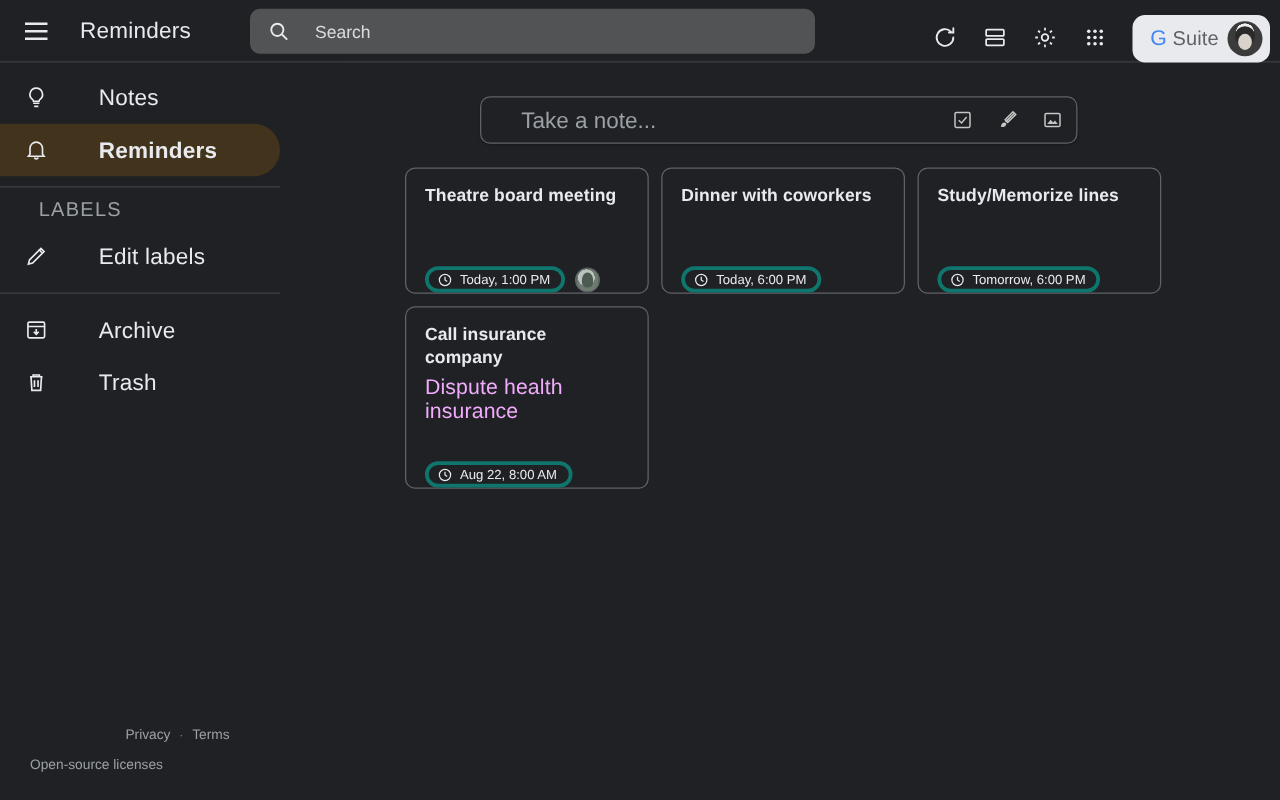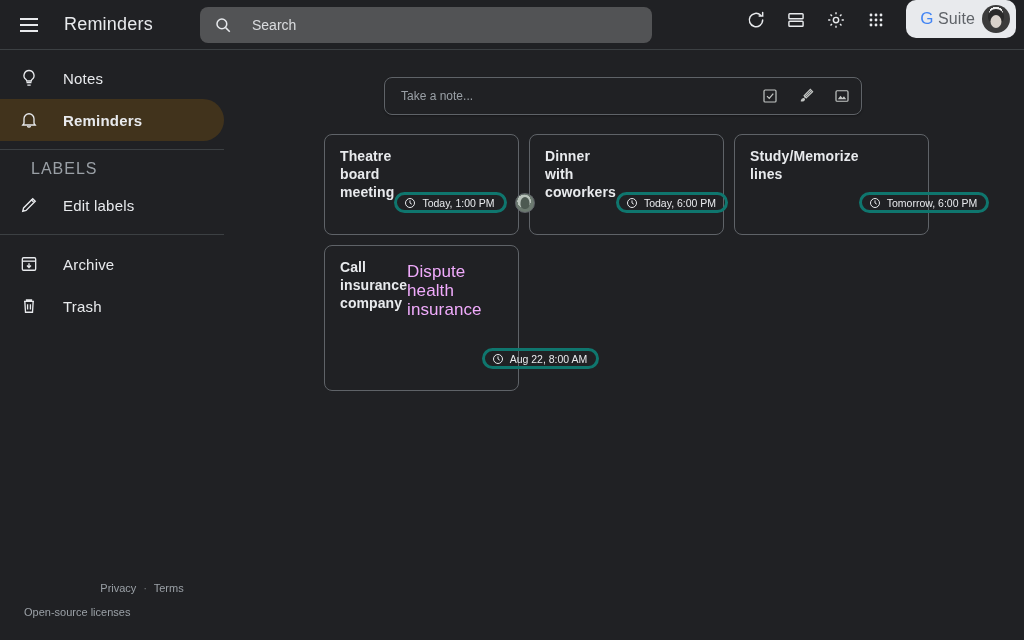--- a/index.html
+++ b/index.html
@@ -39,21 +39,21 @@
   .search-input {
     flex: 1; background: transparent; border: none; outline: none;
     margin-left: 20px; margin-right: 12px;
     color: #e8eaed; font-size: 14px;
     font-family: "Liberation Sans", sans-serif;
   }
   .search-input::placeholder { color: #e8eaed; opacity: .9; }
 
   .header-actions {
     position: absolute; right: 8px; top: 0; height: 50px;
-    display: flex; align-items: flex-start; gap: 0;
+    display: flex; align-items: flex-end; gap: 0;
   }
   .hicon {
     width: 40px; height: 40px; border-radius: 50%;
     display: flex; align-items: center; justify-content: center;
     cursor: pointer;
   }
   .hicon svg { display: block; }
   .gsuite-pill {
     display: flex; align-items: center; gap: 7px;
     height: 38px; padding: 0 6px 0 14px;
@@ -89,21 +89,21 @@
     height: 42px; width: 224px;
     border-top-right-radius: 25px; border-bottom-right-radius: 25px;
     color: #e8eaed; cursor: pointer;
   }
   .nav-item.active { background: #41331c; }
   .nav-item .nav-icon {
     width: 24px; height: 24px; margin-left: 17px;
     display: flex; align-items: center; justify-content: center; flex: none;
   }
   .nav-item .nav-label {
-    margin-left: 22px; font-size: 15px; color: #e8eaed; letter-spacing: .2px;
+    margin-left: 38px; font-size: 18px; color: #e8eaed; letter-spacing: .2px;
   }
   .nav-item.active .nav-label { font-weight: bold; }
   .divider { width: 224px; height: 1px; background: #3c4043; }
   .labels-head {
     font-size: 16px; color: #9aa0a6; letter-spacing: 1px;
     padding-left: 6px; height: 34px; display: flex; align-items: flex-end;
     padding-bottom: 6px;
     margin-left: 25px;
   }
   .footer {
@@ -119,35 +119,35 @@
 
   .take-note {
     position: absolute; left: 104px; top: 26px;
     width: 478px; height: 38px;
     background: #202124;
     border: 1px solid #5f6368; border-radius: 8px;
     display: flex; align-items: center;
     box-shadow: 0 1px 2px rgba(0,0,0,.3);
   }
   .take-note-placeholder {
-    flex: 1; margin-left: 16px; color: #9aa0a6; font-size: 12px; cursor: text;
+    flex: 1; margin-left: 32px; color: #9aa0a6; font-size: 18px; cursor: text;
   }
   .tn-icon {
     width: 34px; height: 34px; display: flex; align-items: center;
     justify-content: center; cursor: pointer; margin-right: 2px;
   }
 
   .cards { position: absolute; left: 44px; top: 83px; width: 640px; }
   .card-row { display: flex; gap: 10px; margin-bottom: 10px; }
   .card {
     width: 195px; min-height: 101px;
     background: #202124;
     border: 1px solid #5f6368; border-radius: 8px;
-    padding: 12px 15px 21px 15px;
-    display: flex; flex-direction: row; cursor: default;
+    padding: 12px 15px 0 15px;
+    display: flex; flex-direction: column; cursor: default;
   }
   .card-title {
     font-size: 14px; color: #e8eaed; font-weight: bold;
     letter-spacing: .1px; line-height: 18px; margin-bottom: 2px;
   }
   .card-body {
     font-size: 17px; color: #f0abfc; line-height: 19px;
     margin-top: 4px; letter-spacing: .1px;
   }
   .card-chips { display: flex; align-items: center; gap: 8px; margin-top: auto; padding-top: 14px; }

